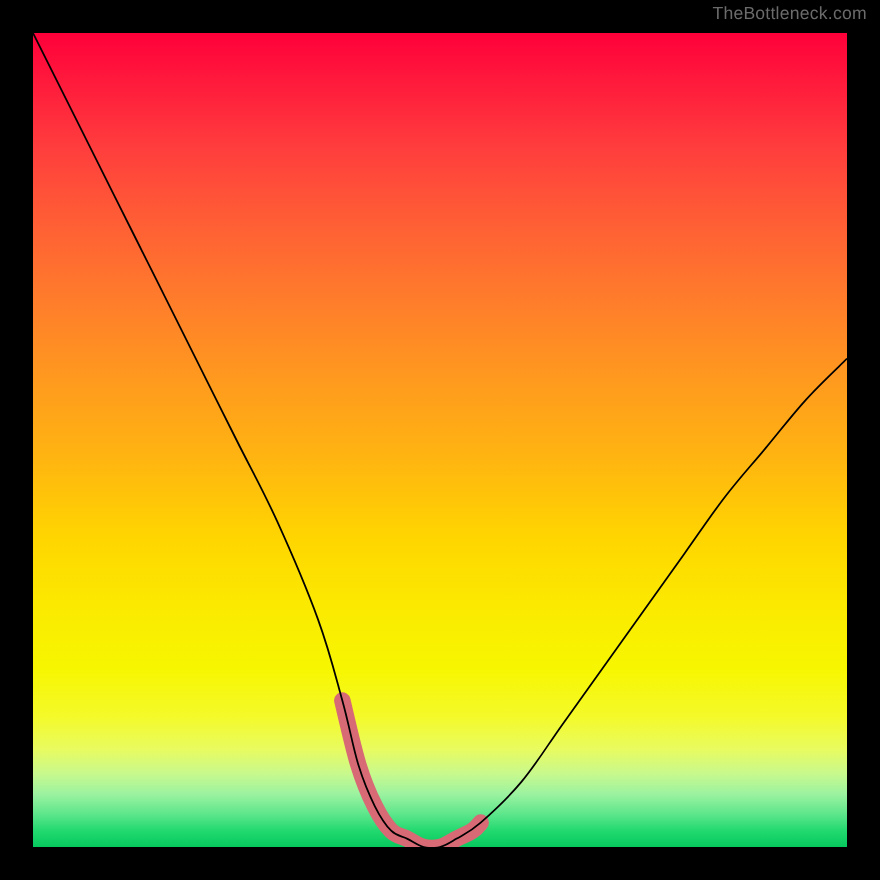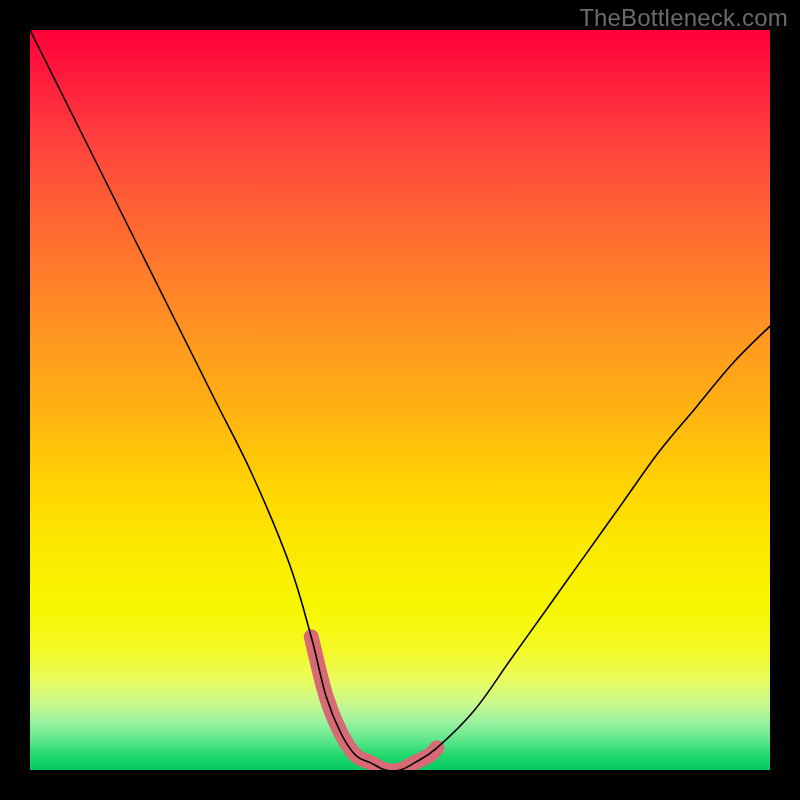--- a/index.html
+++ b/index.html
@@ -52,21 +52,21 @@
   }
   svg.curve {
     position: absolute;
     inset: 0;
   }
   .watermark {
     position: absolute;
     top: 4px;
     right: 12px;
     color: #6b6b6b;
-    font-size: 24px;
+    font-size: 16px;
     font-weight: 500;
     letter-spacing: 0.2px;
   }
 </style>
 </head>
 <body>
 
 <div class="frame">
 
   <div class="watermark">TheBottleneck.com</div>

